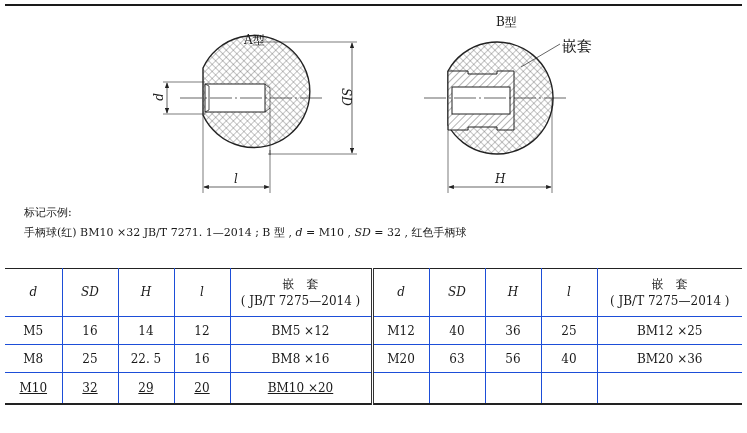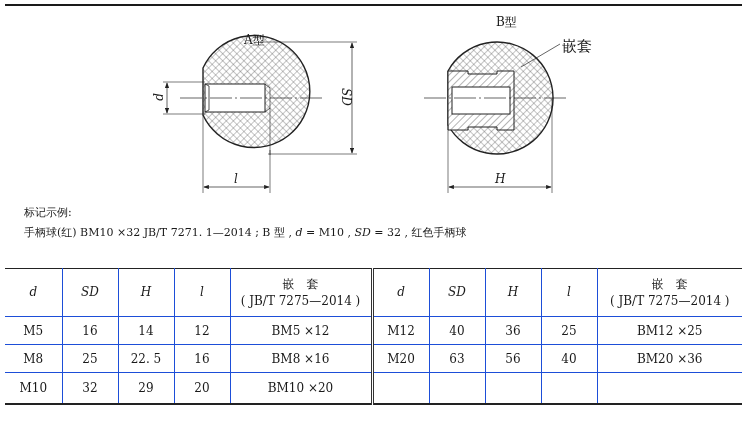--- a/index.html
+++ b/index.html
@@ -10,21 +10,21 @@
   .label{position:absolute;font-size:12px;}
   .notes{position:absolute;left:24px;top:203px;font-size:11px;line-height:19.5px;}
   .notes div{white-space:nowrap;}
   .i{font-style:italic;}
   table.spec{position:absolute;left:5px;top:268px;width:737px;border-collapse:collapse;
        font-size:12px;text-align:center;}
   table.spec th, table.spec td{border:1px solid #1d4ed8;padding:0;height:27px;font-weight:normal;}
   table.spec thead th{height:47px;line-height:17px;}
   table.spec thead th.it{font-style:italic;}
   table.spec tr:first-child th{border-top:1.5px solid #222;}
-  table.spec tbody tr:last-child td{border-bottom:2px solid #222;height:30px;}
+  table.spec tbody tr:last-child td{border-bottom:2px solid #222;height:30px;text-decoration:underline;}
   table.spec th:first-child, table.spec td:first-child{border-left:none;}
   table.spec th:last-child, table.spec td:last-child{border-right:none;}
   table.spec .dbl{border-right:3px double #333;}
 </style>
 </head>
 <body>
 
 <div class="top-rule"></div>
 
 <svg class="drawing" width="747" height="200" viewBox="0 0 747 200">

